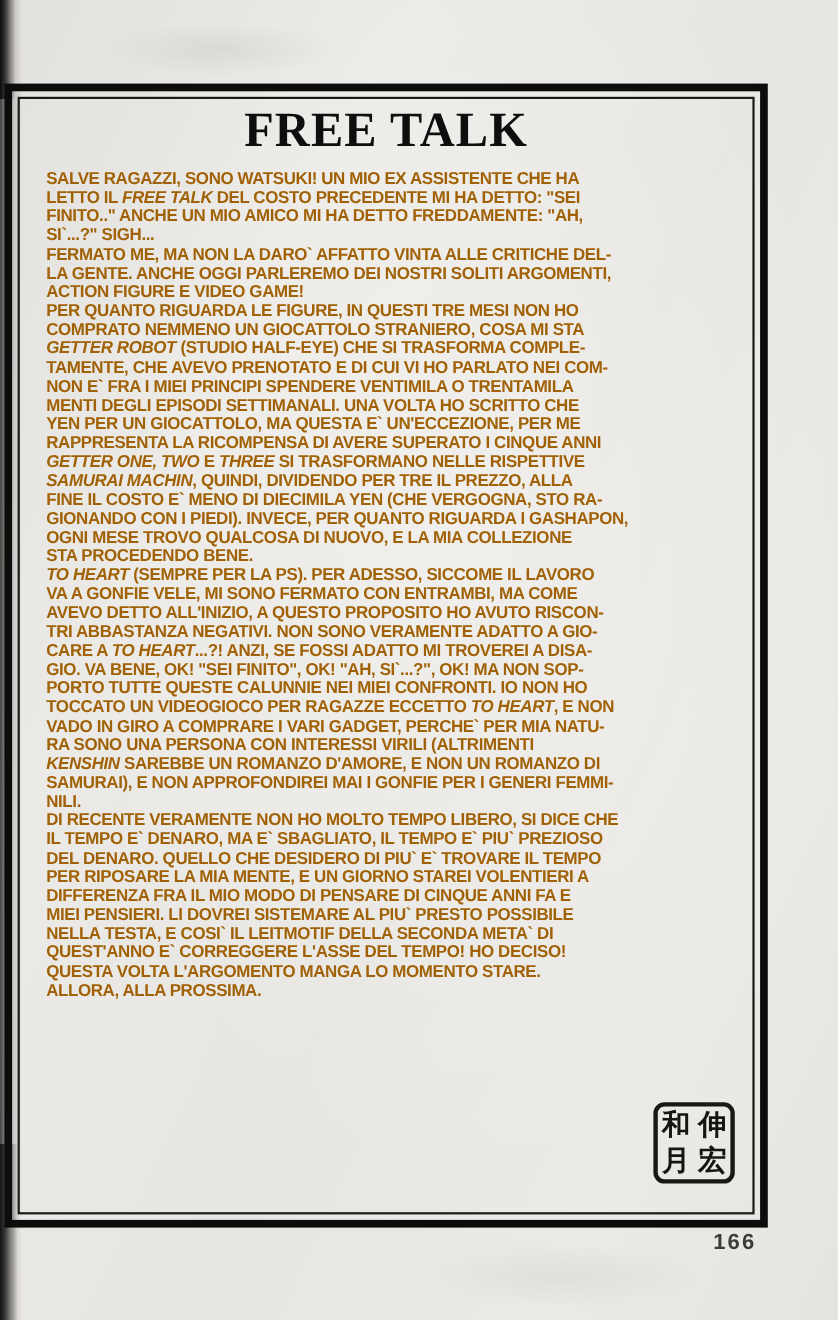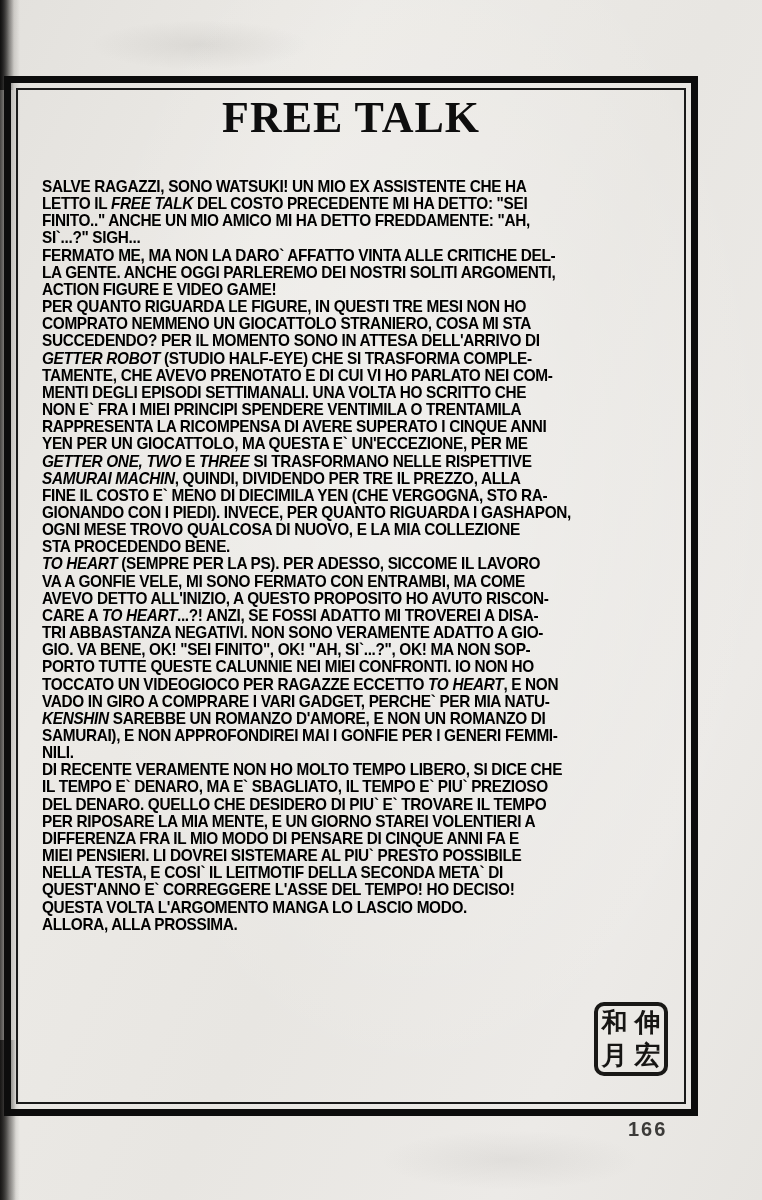--- a/index.html
+++ b/index.html
@@ -39,22 +39,22 @@
   }
   .title{
     position:absolute;left:4px;top:92px;width:694px;
     text-align:center;
     font-family:"Liberation Serif", serif;
     font-weight:700;font-size:44px;letter-spacing:1px;
     color:#0e0e0e;
     transform:scaleY(1.02);
   }
   .text-block{
-    position:absolute;left:42px;top:178px;width:652px;
-    color:#000000;
+    position:absolute;left:42px;top:154px;width:652px;
+    color:#a16207;
   }
   .text-block .line{
     font-size:15.4px;font-weight:700;line-height:17.15px;
     letter-spacing:-0.35px;white-space:nowrap;
     transform:scaleY(1.02);transform-origin:left top;
   }
   .text-block .it{font-style:italic;}
   
   .seal{
     position:absolute;left:594px;top:1002px;width:74px;height:74px;
@@ -62,21 +62,21 @@
     display:grid;grid-template-columns:1fr 1fr;grid-template-rows:1fr 1fr;
     align-items:center;justify-items:center;
     background:rgba(235,233,229,0.6);
   }
   .seal span{
     font-family:"Liberation Serif", serif;
     font-weight:700;font-size:26px;line-height:1;color:#161513;
   }
   .page-number{
     position:absolute;left:628px;top:1118px;width:80px;
-    font-size:20px;font-weight:700;letter-spacing:2px;color:#3c3b39;
+    font-size:20px;font-weight:700;letter-spacing:2px;color:#3c3b39;text-align:center;
   }
   
   .blotch{position:absolute;border-radius:50%;pointer-events:none;}
   .b1{left:90px;top:20px;width:220px;height:50px;background:radial-gradient(ellipse, rgba(120,118,114,0.12), rgba(0,0,0,0) 70%);}
   .b2{left:380px;top:1130px;width:260px;height:60px;background:radial-gradient(ellipse, rgba(120,118,114,0.10), rgba(0,0,0,0) 70%);}
 </style>
 </head>
 <body>
 
 <div class="edge-shadow"></div>
@@ -94,54 +94,54 @@
 <div class="text-block">
     <div class="line"><span>SALVE RAGAZZI, SONO WATSUKI! UN MIO EX ASSISTENTE CHE HA</span></div>
     <div class="line"><span>LETTO IL </span><span class="it">FREE TALK</span><span> DEL COSTO PRECEDENTE MI HA DETTO: "SEI</span></div>
     <div class="line"><span>FINITO.." ANCHE UN MIO AMICO MI HA DETTO FREDDAMENTE: "AH,</span></div>
     <div class="line"><span>SI`...?" SIGH...</span></div>
     <div class="line"><span>FERMATO ME, MA NON LA DARO` AFFATTO VINTA ALLE CRITICHE DEL-</span></div>
     <div class="line"><span>LA GENTE. ANCHE OGGI PARLEREMO DEI NOSTRI SOLITI ARGOMENTI,</span></div>
     <div class="line"><span>ACTION FIGURE E VIDEO GAME!</span></div>
     <div class="line"><span>PER QUANTO RIGUARDA LE FIGURE, IN QUESTI TRE MESI NON HO</span></div>
     <div class="line"><span>COMPRATO NEMMENO UN GIOCATTOLO STRANIERO, COSA MI STA</span></div>
-    <div class="line"><span>SUCCEDENDO? PER IL MOMENTO SONO IN ATTESA DELL'ARRIVO DI</span></div>
     <div class="line"><span class="it">GETTER ROBOT</span><span> (STUDIO HALF-EYE) CHE SI TRASFORMA COMPLE-</span></div>
     <div class="line"><span>TAMENTE, CHE AVEVO PRENOTATO E DI CUI VI HO PARLATO NEI COM-</span></div>
+    <div class="line"><span>NON E` FRA I MIEI PRINCIPI SPENDERE VENTIMILA O TRENTAMILA</span></div>
     <div class="line"><span>MENTI DEGLI EPISODI SETTIMANALI. UNA VOLTA HO SCRITTO CHE</span></div>
-    <div class="line"><span>NON E` FRA I MIEI PRINCIPI SPENDERE VENTIMILA O TRENTAMILA</span></div>
+    <div class="line"><span>YEN PER UN GIOCATTOLO, MA QUESTA E` UN'ECCEZIONE, PER ME</span></div>
     <div class="line"><span>RAPPRESENTA LA RICOMPENSA DI AVERE SUPERATO I CINQUE ANNI</span></div>
-    <div class="line"><span>YEN PER UN GIOCATTOLO, MA QUESTA E` UN'ECCEZIONE, PER ME</span></div>
     <div class="line"><span class="it">GETTER ONE, TWO</span><span> E </span><span class="it">THREE</span><span> SI TRASFORMANO NELLE RISPETTIVE</span></div>
     <div class="line"><span class="it">SAMURAI MACHIN</span><span>, QUINDI, DIVIDENDO PER TRE IL PREZZO, ALLA</span></div>
     <div class="line"><span>FINE IL COSTO E` MENO DI DIECIMILA YEN (CHE VERGOGNA, STO RA-</span></div>
     <div class="line"><span>GIONANDO CON I PIEDI). INVECE, PER QUANTO RIGUARDA I GASHAPON,</span></div>
     <div class="line"><span>OGNI MESE TROVO QUALCOSA DI NUOVO, E LA MIA COLLEZIONE</span></div>
     <div class="line"><span>STA PROCEDENDO BENE.</span></div>
     <div class="line"><span class="it">TO HEART</span><span> (SEMPRE PER LA PS). PER ADESSO, SICCOME IL LAVORO</span></div>
     <div class="line"><span>VA A GONFIE VELE, MI SONO FERMATO CON ENTRAMBI, MA COME</span></div>
     <div class="line"><span>AVEVO DETTO ALL'INIZIO, A QUESTO PROPOSITO HO AVUTO RISCON-</span></div>
+    <div class="line"><span>TRI ABBASTANZA NEGATIVI. NON SONO VERAMENTE ADATTO A GIO-</span></div>
     <div class="line"><span>CARE A </span><span class="it">TO HEART</span><span>...?! ANZI, SE FOSSI ADATTO MI TROVEREI A DISA-</span></div>
-    <div class="line"><span>TRI ABBASTANZA NEGATIVI. NON SONO VERAMENTE ADATTO A GIO-</span></div>
     <div class="line"><span>GIO. VA BENE, OK! "SEI FINITO", OK! "AH, SI`...?", OK! MA NON SOP-</span></div>
     <div class="line"><span>PORTO TUTTE QUESTE CALUNNIE NEI MIEI CONFRONTI. IO NON HO</span></div>
     <div class="line"><span>TOCCATO UN VIDEOGIOCO PER RAGAZZE ECCETTO </span><span class="it">TO HEART</span><span>, E NON</span></div>
     <div class="line"><span>VADO IN GIRO A COMPRARE I VARI GADGET, PERCHE` PER MIA NATU-</span></div>
+    <div class="line"><span>RA SONO UNA PERSONA CON INTERESSI VIRILI (ALTRIMENTI</span></div>
     <div class="line"><span class="it">KENSHIN</span><span> SAREBBE UN ROMANZO D'AMORE, E NON UN ROMANZO DI</span></div>
     <div class="line"><span>SAMURAI), E NON APPROFONDIREI MAI I GONFIE PER I GENERI FEMMI-</span></div>
     <div class="line"><span>NILI.</span></div>
     <div class="line"><span>DI RECENTE VERAMENTE NON HO MOLTO TEMPO LIBERO, SI DICE CHE</span></div>
     <div class="line"><span>IL TEMPO E` DENARO, MA E` SBAGLIATO, IL TEMPO E` PIU` PREZIOSO</span></div>
     <div class="line"><span>DEL DENARO. QUELLO CHE DESIDERO DI PIU` E` TROVARE IL TEMPO</span></div>
     <div class="line"><span>PER RIPOSARE LA MIA MENTE, E UN GIORNO STAREI VOLENTIERI A</span></div>
     <div class="line"><span>DIFFERENZA FRA IL MIO MODO DI PENSARE DI CINQUE ANNI FA E</span></div>
     <div class="line"><span>MIEI PENSIERI. LI DOVREI SISTEMARE AL PIU` PRESTO POSSIBILE</span></div>
     <div class="line"><span>NELLA TESTA, E COSI` IL LEITMOTIF DELLA SECONDA META` DI</span></div>
     <div class="line"><span>QUEST'ANNO E` CORREGGERE L'ASSE DEL TEMPO! HO DECISO!</span></div>
-    <div class="line"><span>QUESTA VOLTA L'ARGOMENTO MANGA LO LASCIO MODO.</span></div>
+    <div class="line"><span>QUESTA VOLTA L'ARGOMENTO MANGA LO MOMENTO STARE.</span></div>
     <div class="line"><span>ALLORA, ALLA PROSSIMA.</span></div>
   </div>
 
 <div class="seal">
   <span>和</span>
   <span>伸</span>
   <span>月</span>
   <span>宏</span>
 </div>
 

